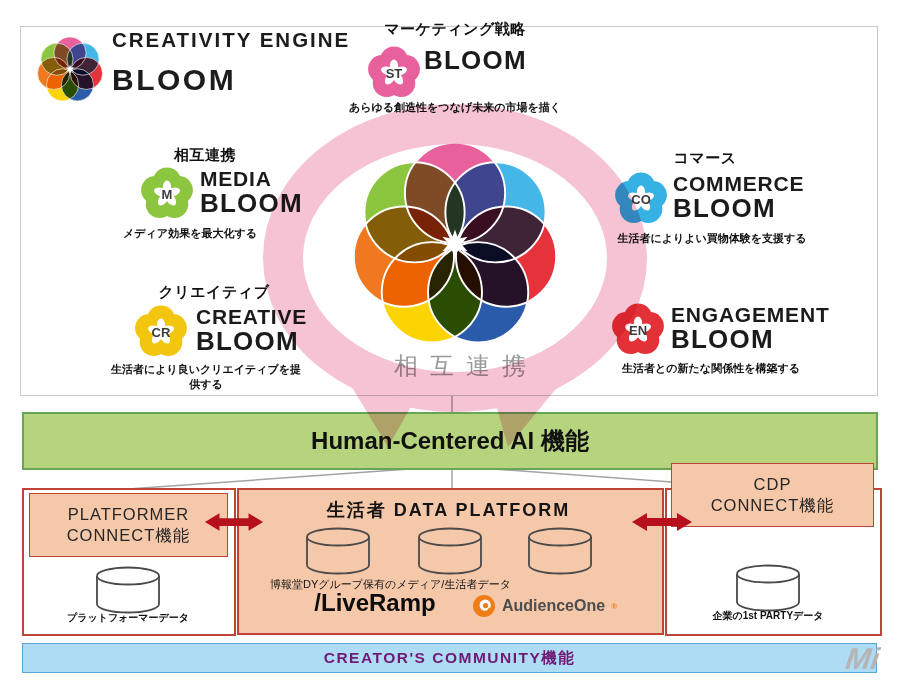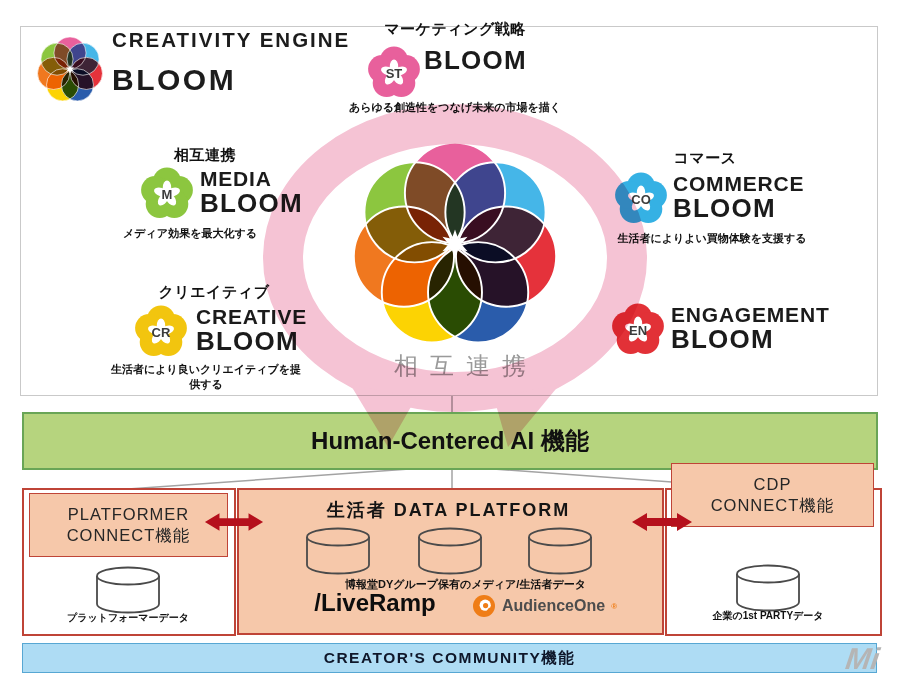--- a/index.html
+++ b/index.html
@@ -17,34 +17,34 @@
   .mname .l2{font-size:26px;letter-spacing:1.2px;}
   .cap{font-size:11px;font-weight:700;text-align:center;color:#111;}
   .icl{font:700 13px "Liberation Sans","DejaVu Sans",sans-serif;text-anchor:middle;fill:#3c3c3c;}
   .mutual{left:355px;top:350px;width:210px;text-align:center;font-size:24px;font-weight:500;
           letter-spacing:12px;text-indent:12px;color:#9a9a9a;}
   
   .ai-bar{left:22px;top:412px;width:852px;height:54px;background:#b6d47e;border:2px solid #69a556;
           display:flex;align-items:center;justify-content:center;font-size:24px;font-weight:700;color:#111;}
   .community-bar{left:22px;top:643px;width:853px;height:28px;background:#aedcf4;border:1.5px solid #57a7d3;
           display:flex;align-items:center;justify-content:center;font-size:15.5px;font-weight:700;
-          letter-spacing:1.5px;color:#0f172a;}
+          letter-spacing:1.5px;color:#701a75;}
   
   .box-outer{border:2px solid #bf4437;background:#fff;}
   .box-left{left:22px;top:488px;width:210px;height:144px;}
   .box-right{left:665px;top:488px;width:213px;height:144px;}
   .box-center{left:237px;top:488px;width:423px;height:143px;background:#f6c8aa;border:2px solid #bf4437;}
   .inner{background:#f6c8aa;border:1.5px solid #bf4437;display:flex;flex-direction:column;
          align-items:center;justify-content:center;font-size:16.5px;letter-spacing:1px;
          line-height:1.3;font-weight:500;color:#262626;text-align:center;}
   .left-inner{left:29px;top:493px;width:197px;height:62px;}
   .right-inner{left:671px;top:463px;width:201px;height:62px;}
   .dp-title{left:287px;top:498px;width:323px;text-align:center;font-size:18px;font-weight:600;
             letter-spacing:2px;color:#151515;}
-  .dp-caption{left:284px;top:577px;width:363px;text-align:center;font-size:11px;font-weight:700;color:#111;}
+  .dp-caption{left:270px;top:577px;width:363px;text-align:left;font-size:11px;font-weight:400;color:#111;}
   .liveramp{left:290px;top:589px;width:170px;text-align:center;font-size:24px;font-weight:800;color:#0d0d0d;}
   .audienceone{left:472px;top:594px;display:flex;align-items:center;gap:6px;}
   .ao-text{font-size:16px;font-weight:600;color:#4d4d4d;}
   .ao-reg{font-size:8px;color:#ef7d17;vertical-align:super;font-weight:700;}
   .small-label{font-size:10px;font-weight:700;text-align:center;color:#111;}
   .watermark{left:846px;top:642px;font-size:30px;font-weight:700;font-style:italic;color:#b5b5b5;
              transform:skewX(-8deg);}
   .ring-overlay{left:0;top:0;mix-blend-mode:multiply;pointer-events:none;z-index:8;}
   svg{display:block;}
 </style>
@@ -173,20 +173,21 @@
 
   <svg class="abs" style="left:612px;top:303px;z-index:5" width="52" height="52" viewBox="0 0 52 52">
     <use href="#petal5" fill="#e23137"></use>
       <use href="#wflower"></use>
     <text class="icl" x="26" y="31.5">EN</text>
   </svg>
   <div class="abs mname" style="left:671px;top:304px;z-index:5">
     <div class="l1">ENGAGEMENT</div>
     <div class="l2">BLOOM</div>
   </div>
+  <div class="abs cap" style="left:611px;top:361px;width:200px;z-index:5">生活者との新たな関係性を構築する</div>
 
   <div class="abs ai-bar" style="z-index:5">
     <span>Human-Centered AI 機能</span>
   </div>
 
   <div class="abs box-outer box-left" style="z-index:4"></div>
   <div class="abs inner left-inner" style="z-index:5">
     <div>PLATFORMER</div>
     <div>CONNECT機能</div>
   </div>

